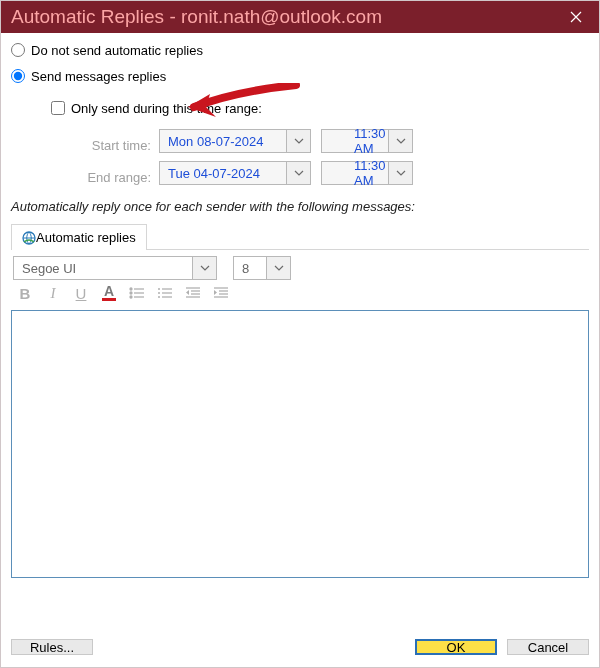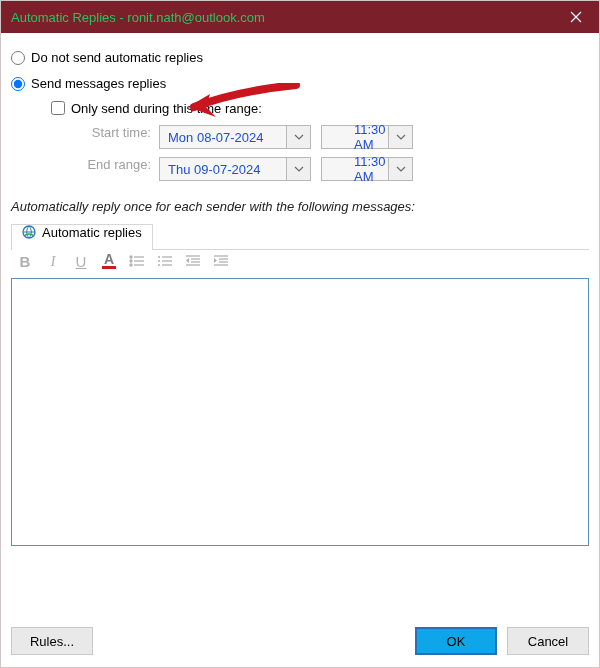--- a/index.html
+++ b/index.html
@@ -8,43 +8,43 @@
     font-family: "Segoe UI", Tahoma, sans-serif;
     font-size: 13px;
     background: #fff;
     color: #000;
     width: 600px;
     height: 668px;
     overflow: hidden;
   }
   .titlebar {
     background: #7b1f2b;
-    color: #22c55e;
+    color: #fca5a5;
     height: 32px;
     display: flex;
     align-items: center;
     justify-content: space-between;
     padding: 0 0 0 10px;
-    font-size: 13px;
+    font-size: 19px;
   }
   .titlebar .close {
     width: 46px;
     height: 32px;
     display: flex;
     align-items: center;
     justify-content: center;
     cursor: default;
   }
   .content {
     padding: 10px 10px 0 10px;
     position: relative;
   }
   .radio-row {
     display: flex;
-    align-items: flex-end;
+    align-items: flex-start;
     height: 22px;
     margin-bottom: 4px;
   }
   .radio-row input[type=radio] {
     width: 14px;
     height: 14px;
     margin: 0 6px 0 0;
   }
   .check-row {
     display: flex;
@@ -54,21 +54,21 @@
     margin-top: 6px;
     margin-bottom: 6px;
   }
   .check-row input[type=checkbox] {
     width: 14px;
     height: 14px;
     margin: 0 6px 0 0;
   }
   .time-row {
     display: flex;
-    align-items: flex-start;
+    align-items: flex-end;
     height: 28px;
     margin-bottom: 4px;
     margin-left: 60px;
   }
   .time-row .lab {
     width: 80px;
     text-align: right;
     color: #a0a0a0;
     margin-right: 8px;
     font-size: 13px;
@@ -108,21 +108,21 @@
     font-style: italic;
   }
   .tab-strip {
     display: flex;
     align-items: flex-end;
     height: 26px;
     border-bottom: 1px solid #d6d6d6;
   }
   .tab {
     display: flex;
-    gap: 6px;
+    align-items: center;
     padding: 0 10px;
     height: 26px;
     border: 1px solid #d6d6d6;
     border-bottom: none;
     background: #fff;
     position: relative;
     top: 1px;
     font-size: 13px;
     cursor: default;
   }
@@ -180,32 +180,32 @@
   }
   .button-row {
     position: absolute;
     left: 10px;
     right: 10px;
     bottom: 12px;
     display: flex;
     align-items: center;
   }
   .btn {
-    height: 28px;
+    height: 16px;
     min-width: 82px;
     padding: 0 16px;
     background: #e9e9e9;
     border: 1px solid #c9c9c9;
     font-size: 13px;
     display:flex;align-items:center;justify-content:center;
     cursor: default;
   }
   .btn.primary {
     border: 2px solid #2a6fb5;
-    background: #0ea5e9;
+    background: #fde047;
   }
   .spacer { flex: 1; }
   .arrow-annot {
     position: absolute;
     left: 185px;
     top: 50px;
     pointer-events: none;
   }
   .chev svg{display:block;}
   .window { position: relative; width:600px; height:668px; border:1px solid #d0c6c8; }
@@ -256,21 +256,21 @@
             <svg width="10" height="6" viewBox="0 0 10 6">
               <path d="M1 1 L5 5 L9 1" fill="none" stroke="#6b6b6b" stroke-width="1.2"></path>
             </svg>
           </div>
       </div>
     </div>
 
     <div class="time-row">
       <span class="lab">End range:</span>
       <div class="combo combo-date">
-        <div class="combo-input">Thu 09-07-2024</div>
+        <div class="combo-input">Tue 04-07-2024</div>
         <div class="combo-btn chev">
             <svg width="10" height="6" viewBox="0 0 10 6">
               <path d="M1 1 L5 5 L9 1" fill="none" stroke="#6b6b6b" stroke-width="1.2"></path>
             </svg>
           </div>
       </div>
       <div class="combo combo-time">
         <div class="combo-input">11:30 AM</div>
         <div class="combo-btn chev">
             <svg width="10" height="6" viewBox="0 0 10 6">
@@ -288,20 +288,38 @@
           <svg width="14" height="14" viewBox="0 0 14 14">
             <circle cx="7" cy="7" r="6" fill="none" stroke="#2a7ab8" stroke-width="1.3"></circle>
             <path d="M1 7 H13 M7 1 C4 4 4 10 7 13 M7 1 C10 4 10 10 7 13" fill="none" stroke="#2a7ab8" stroke-width="1"></path>
             <path d="M2 11 Q7 7 12 11" fill="none" stroke="#3aa04d" stroke-width="1.3"></path>
           </svg>
         </span>
         <span>Automatic replies</span>
       </div>
     </div>
 
+    <div class="editor-toolbar1">
+      <div class="combo font-combo">
+        <div class="combo-input">Segoe UI</div>
+        <div class="combo-btn chev">
+            <svg width="10" height="6" viewBox="0 0 10 6">
+              <path d="M1 1 L5 5 L9 1" fill="none" stroke="#6b6b6b" stroke-width="1.2"></path>
+            </svg>
+          </div>
+      </div>
+      <div class="combo size-combo">
+        <div class="combo-input">8</div>
+        <div class="combo-btn chev">
+            <svg width="10" height="6" viewBox="0 0 10 6">
+              <path d="M1 1 L5 5 L9 1" fill="none" stroke="#6b6b6b" stroke-width="1.2"></path>
+            </svg>
+          </div>
+      </div>
+    </div>
 
     <div class="editor-toolbar2">
       <div class="tbtn bold">B</div>
       <div class="tbtn italic">I</div>
       <div class="tbtn under">U</div>
       <div class="tbtn fontcolor">
         <span class="A">A</span>
         <span class="bar"></span>
       </div>
       <div class="tbtn listbtn">

